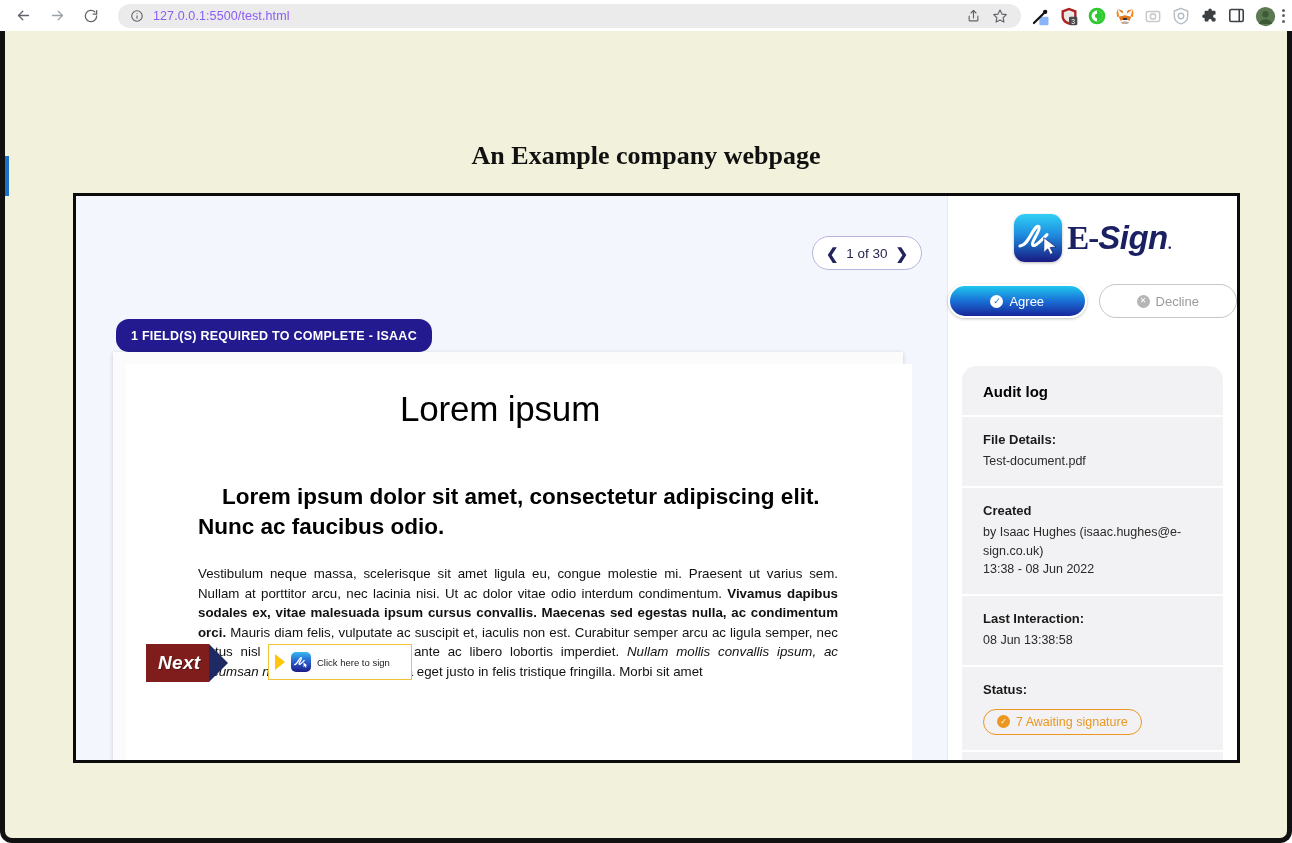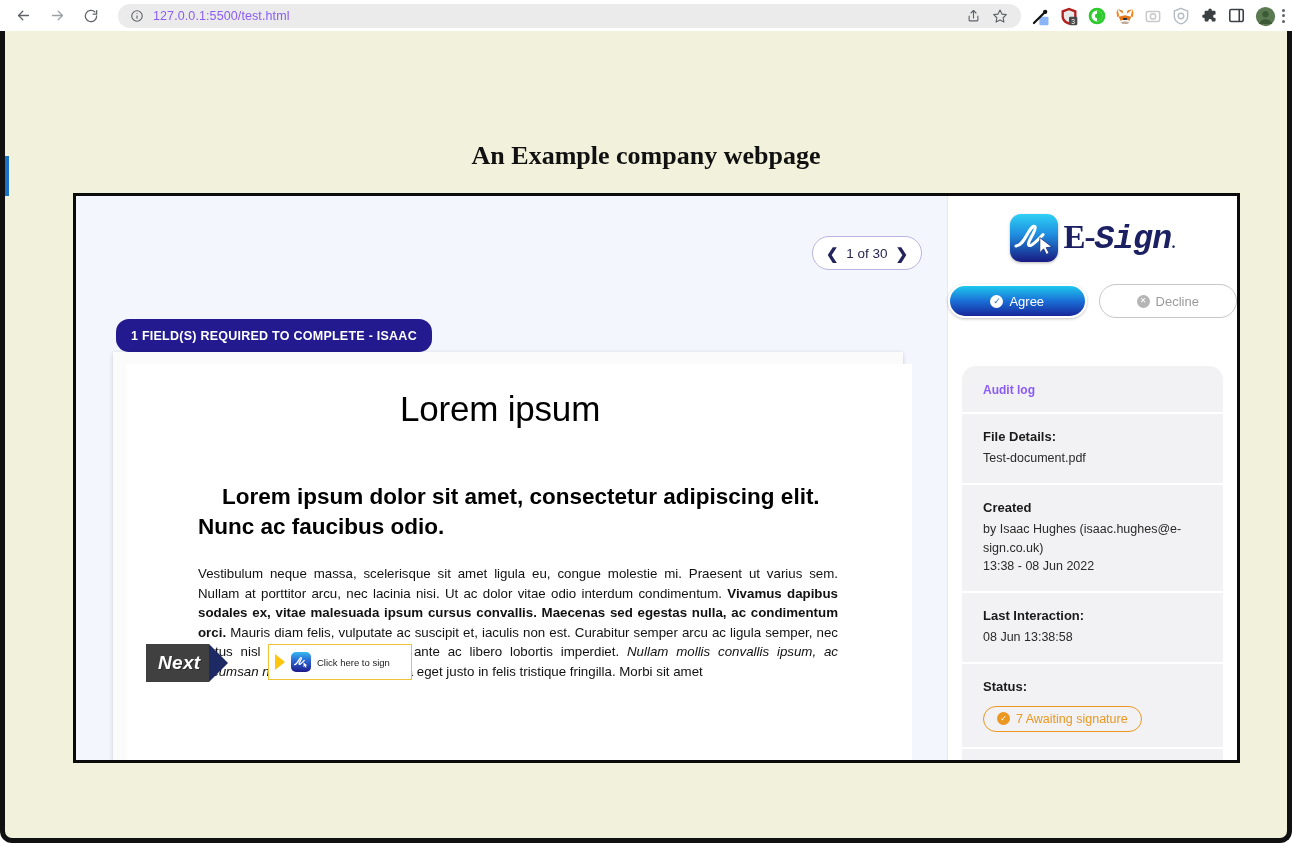--- a/index.html
+++ b/index.html
@@ -168,21 +168,21 @@
   #sign-field .mini-logo svg{position:absolute;left:1px;top:1px;}
   #sign-field .txt{ font-size:9.5px; color:#222; white-space:nowrap; }
 
   
   #next-flag{
     position:absolute; left:70px; top:448px;
     height:38px; z-index:6;
     display:flex; align-items:stretch;
   }
   #next-flag .body{
-    background:#404040; color:#fff;
+    background:#7f1d1d; color:#fff;
     display:flex; align-items:center; padding:0 9px 0 12px;
     font-size:19px; font-weight:bold; font-style:italic;
     letter-spacing:.3px;
     text-shadow:1px 1px 0 rgba(0,0,0,.35);
   }
   #next-flag .point{
     width:0;height:0;
     border-left:19px solid #1d2a63;
     border-top:19px solid transparent;
     border-bottom:19px solid transparent;
@@ -204,21 +204,21 @@
     position:relative; overflow:hidden;
     box-shadow:0 1px 3px rgba(0,0,0,.28);
   }
   #brand .wordmark{
     font-family:"Liberation Serif", serif;
     font-size:33px; font-weight:bold; color:#1b2062;
     letter-spacing:-1px; line-height:1;
     display:flex; align-items:baseline;
   }
   #brand .wordmark .script{
-    font-style:italic; font-family:Liberation Mono, monospace;
+    font-style:italic; font-family:Liberation Sans, sans-serif;
     font-weight:bold; letter-spacing:-.5px;
   }
   #brand .wordmark .dot{ font-size:16px; }
 
   #actions{
     position:absolute; left:0; right:0; top:88px;
     display:flex; justify-content:center; gap:12px;
   }
   .btn{
     height:34px; border-radius:18px;
@@ -259,21 +259,21 @@
     background:#f2f2f4;
     border-top-left-radius:14px; border-top-right-radius:14px;
     overflow:hidden;
   }
   .audit-sec{
     padding:15px 21px 15px 21px;
     border-bottom:2px solid #ffffff;
   }
   .audit-sec:first-child{ padding-top:17px; padding-bottom:15px; }
   #audit-title{
-    font-size:12px; font-weight:bold; color:#8b5cf6;
+    font-size:15px; font-weight:bold; color:#000000;
   }
   .audit-label{
     font-size:13px; font-weight:bold; color:#1a1a1a; margin-bottom:5px;
   }
   .audit-value{
     font-size:12.5px; color:#2a2a2a; line-height:1.5;
   }
   #status-badge{
     display:inline-flex; align-items:center; gap:6px;
     margin-top:7px;

